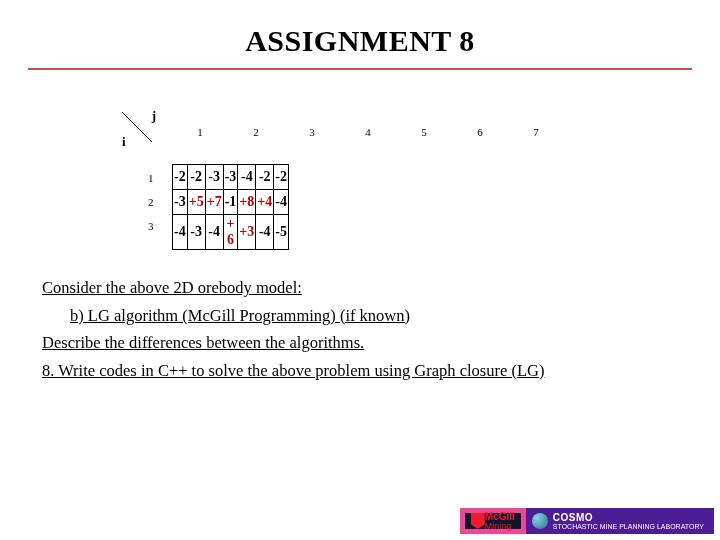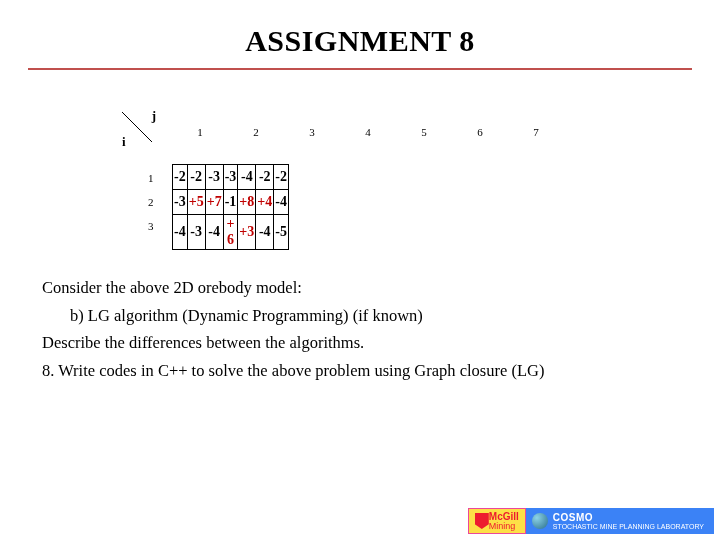--- a/index.html
+++ b/index.html
@@ -106,54 +106,55 @@
   .neg { color: #000; }
   .pos { color: #c00000; }
   .body-text {
     position: absolute;
     left: 42px;
     top: 275px;
     right: 28px;
     font-size: 16.5px;
     line-height: 1.55;
     color: #000;
+    text-decoration: underline;
   }
   .body-text p { margin: 0 0 2px 0; }
   .indent { padding-left: 28px; }
 
   .footer {
     position: absolute;
     right: 6px;
     bottom: 6px;
     display: flex;
     align-items: stretch;
     height: 26px;
     font-family: Arial, sans-serif;
   }
   .footer .mcgill {
-    background: #fde047;
+    background: #0f172a;
     display: flex;
     align-items: center;
     padding: 0 6px;
     gap: 0;
-    border: 1px solid #ec4899;
+    border: 5px solid #ec4899;
   }
   .footer .mcgill .shield {
     width: 14px; height: 16px;
     background: #ed1b2f;
     clip-path: polygon(0 0, 100% 0, 100% 70%, 50% 100%, 0 70%);
   }
   .footer .mcgill .mc-text {
     font-size: 9px;
     line-height: 1;
     color: #ed1b2f;
   }
   .footer .mcgill .mc-text b { font-size: 10px; }
   .footer .cosmo {
-    background: #3b82f6;
+    background: #4c1d95;
     color: #fff;
     display: flex;
     align-items: center;
     padding: 0 10px 0 6px;
     gap: 5px;
   }
   .footer .cosmo .globe {
     width: 16px; height: 16px;
     border-radius: 50%;
     background: radial-gradient(circle at 30% 30%, #8cd3e8, #2a6e8a);
@@ -224,21 +225,21 @@
         <td class="pos">+3</td>
         <td class="neg">-4</td>
         <td class="neg">-5</td>
       </tr>
     </tbody>
       </table>
   </div>
 
   <div class="body-text">
     <p>Consider the above 2D orebody model:</p>
-    <p class="indent">b) LG algorithm (Dynamic Programming) (if known)</p>
+    <p class="indent">b) LG algorithm (McGill Programming) (if known)</p>
     <p>Describe the differences between the algorithms.</p>
     <p>8. Write codes in C++ to solve the above problem using Graph closure (LG)</p>
   </div>
 
   <div class="footer">
     <div class="mcgill">
       <div class="shield"></div>
       <div class="mc-text">
         <b>McGill</b><br><span>Mining</span>
       </div>

